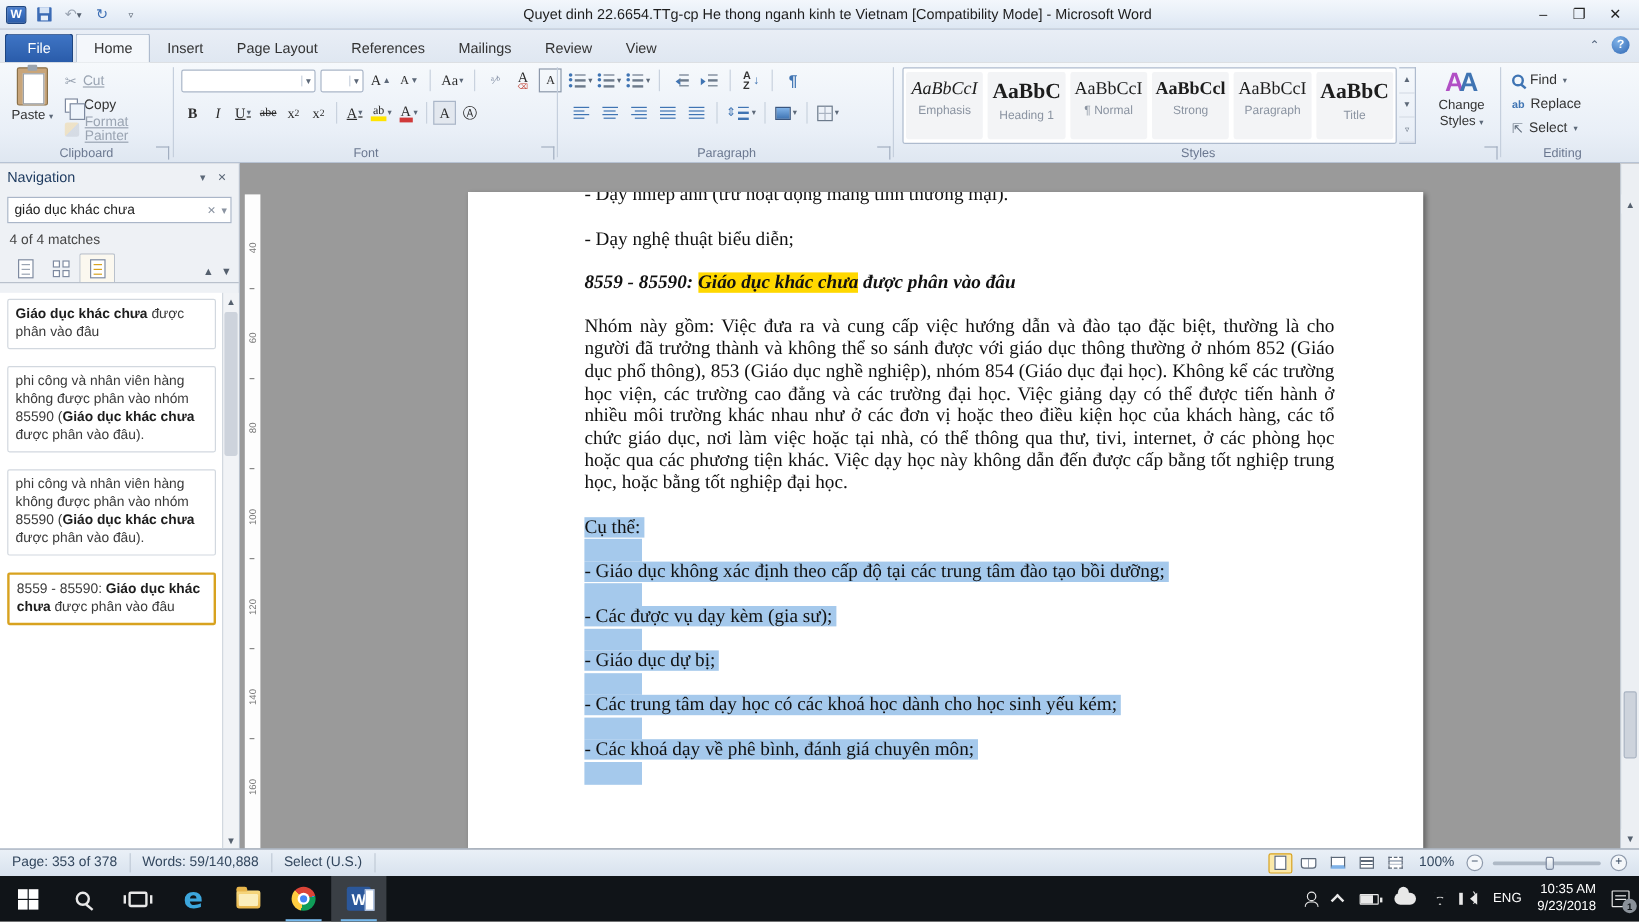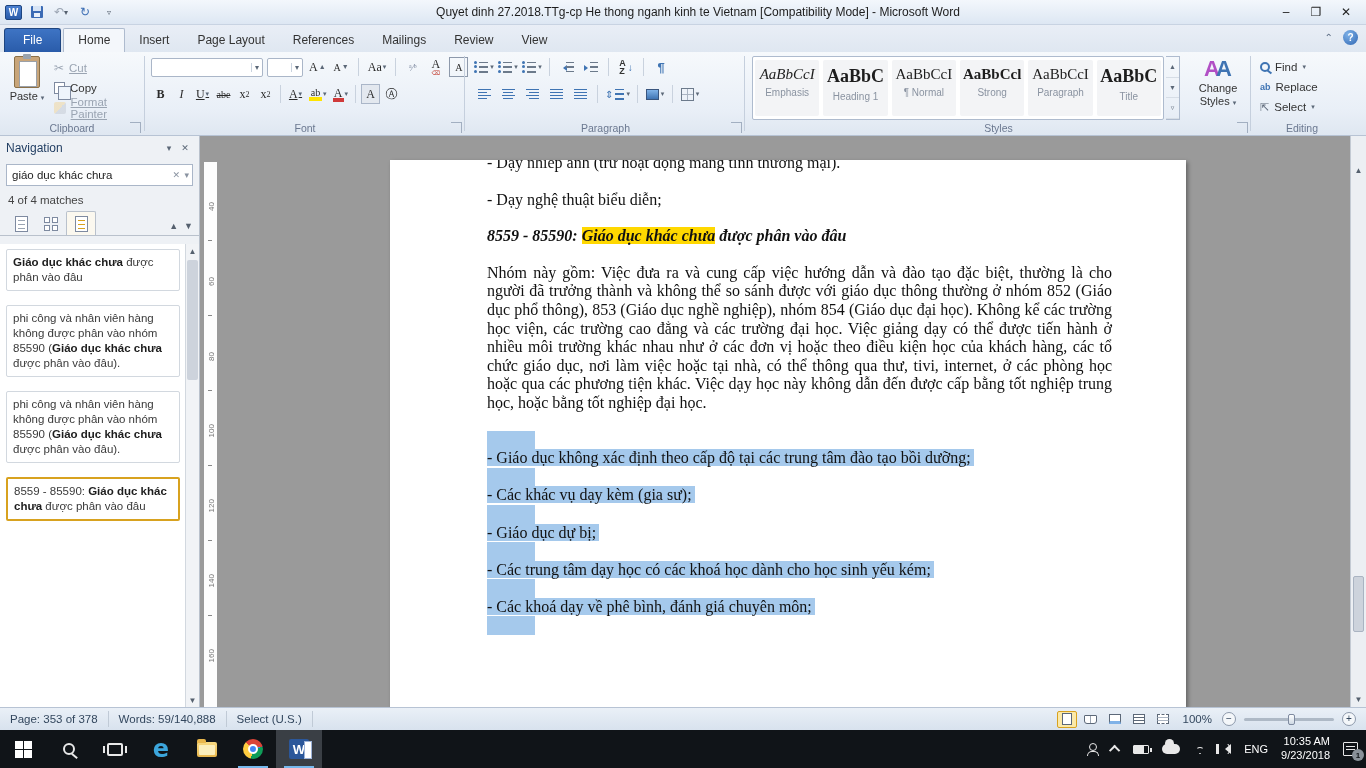--- a/index.html
+++ b/index.html
@@ -260,21 +260,21 @@
         <span class="undo-glyph">↶</span>
         <span class="qat-drop">▾</span>
       </span>
     <span class="qat-btn">
         <span class="redo-glyph">↻</span>
       </span>
     <span class="qat-btn">
         <span class="qat-drop">▿</span>
       </span>
   </div>
-  <div id="title-text">Quyet dinh 27.2018.TTg-cp He thong nganh kinh te Vietnam [Compatibility Mode]  -  Microsoft Word</div>
+  <div id="title-text">Quyet dinh 22.6654.TTg-cp He thong nganh kinh te Vietnam [Compatibility Mode]  -  Microsoft Word</div>
   <div id="win-buttons">
     <span class="win-btn">–</span>
     <span class="win-btn">❐</span>
     <span class="win-btn">✕</span>
   </div>
 </div>
 
 <div id="tabrow">
   <div class="tabs">
     <span class="rtab file">File</span>
@@ -698,24 +698,25 @@
       <span class="vtick" style="top:453px;"></span>
   </div>
 
   <div id="page">
     <div id="page-content">
       <p class="dpara">- Dạy nhiếp ảnh (trừ hoạt động mang tính thương mại).</p>
       <p class="dpara">- Dạy nghệ thuật biểu diễn;</p>
       <p class="dpara dheading"><span>8559 - 85590: </span><span class="hl">Giáo dục khác chưa</span><span> được phân vào đâu</span></p>
       <p class="dpara djust">Nhóm này gồm: Việc đưa ra và cung cấp việc hướng dẫn và đào tạo đặc biệt, thường là cho người đã trưởng thành và không thể so sánh được với giáo dục thông thường ở nhóm 852 (Giáo dục phổ thông), 853 (Giáo dục nghề nghiệp), nhóm 854 (Giáo dục đại học). Không kể các trường học viện, các trường cao đẳng và các trường đại học. Việc giảng dạy có thể được tiến hành ở nhiều môi trường khác nhau như ở các đơn vị hoặc theo điều kiện học của khách hàng, các tổ chức giáo dục, nơi làm việc hoặc tại nhà, có thể thông qua thư, tivi, internet, ở các phòng học hoặc qua các phương tiện khác. Việc dạy học này không dẫn đến được cấp bằng tốt nghiệp trung học, hoặc bằng tốt nghiệp đại học.</p>
       <div>
+        <div class="sel-line"><span>Cụ thể:</span></div>
         <div class="sel-gap"></div>
         <div class="sel-line"><span>- Giáo dục không xác định theo cấp độ tại các trung tâm đào tạo bồi dưỡng;</span></div>
         <div class="sel-gap"></div>
-        <div class="sel-line"><span>- Các khác vụ dạy kèm (gia sư);</span></div>
+        <div class="sel-line"><span>- Các được vụ dạy kèm (gia sư);</span></div>
         <div class="sel-gap"></div>
         <div class="sel-line"><span>- Giáo dục dự bị;</span></div>
         <div class="sel-gap"></div>
         <div class="sel-line"><span>- Các trung tâm dạy học có các khoá học dành cho học sinh yếu kém;</span></div>
         <div class="sel-gap"></div>
         <div class="sel-line"><span>- Các khoá dạy về phê bình, đánh giá chuyên môn;</span></div>
         <div class="sel-gap"></div>
       </div>
     </div>
   </div>

